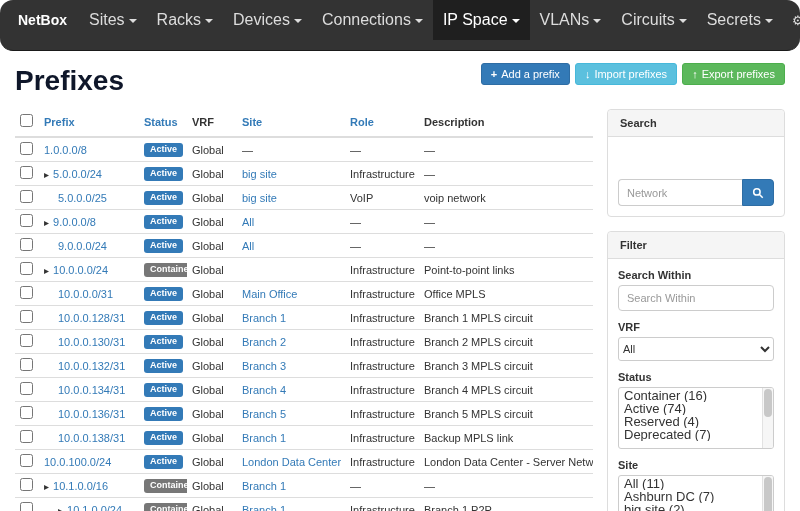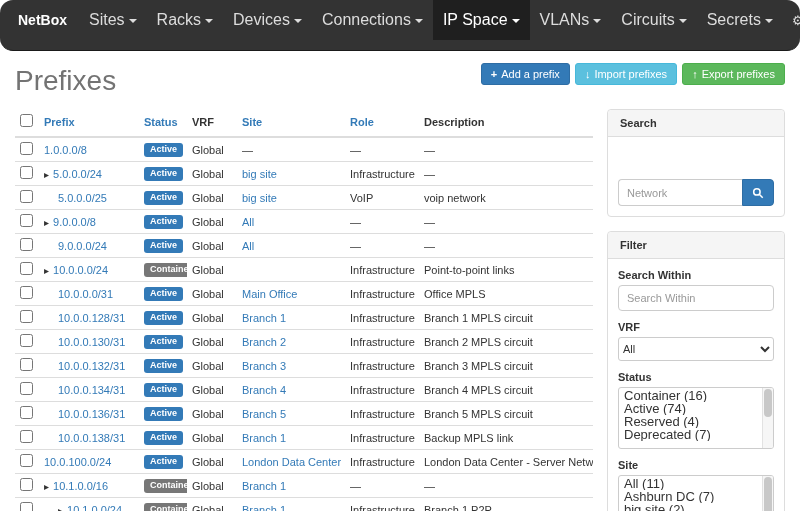--- a/index.html
+++ b/index.html
@@ -15,21 +15,21 @@
   .nav-menu li.active { background:#1f1f1f; color:#fff; }
   .caret { display:inline-block; width:0; height:0; border-left:4px solid transparent;
     border-right:4px solid transparent; border-top:4px solid currentColor; margin-left:4px; vertical-align:middle; }
   .nav-right { list-style:none; display:flex; margin-left:auto; }
   .nav-right li { color:#eee; font-size:12px; padding:0 9px; display:flex; align-items:center; gap:4px; cursor:pointer; white-space:nowrap; }
   .nav-ico { display:inline-flex; align-items:center; font-size:13px; color:#ddd; }
 
   
   .container { padding:6px 15px 0; }
   .page-head { display:flex; align-items:flex-start; }
-  h1 { font-size:28px; font-weight:400; color:#737373; margin:8px 0 12px; }
+  h1 { font-size:28px; font-weight:700; color:#0f172a; margin:8px 0 12px; }
   .header-actions { margin-left:auto; margin-top:6px; display:flex; gap:5px; }
   .btn { display:inline-flex; align-items:center; gap:4px; font-size:11px; padding:4px 9px;
     border-radius:3px; color:#fff; border:1px solid; cursor:pointer; font-family:"Liberation Sans", sans-serif; }
   .btn-add { background:#337ab7; border-color:#2e6da4; }
   .btn-import { background:#5bc0de; border-color:#46b8da; }
   .btn-export { background:#5cb85c; border-color:#4cae4c; }
   .btn-ico { font-weight:bold; font-size:11px; line-height:1; }
 
   
   .content-row { display:flex; align-items:flex-start; }

